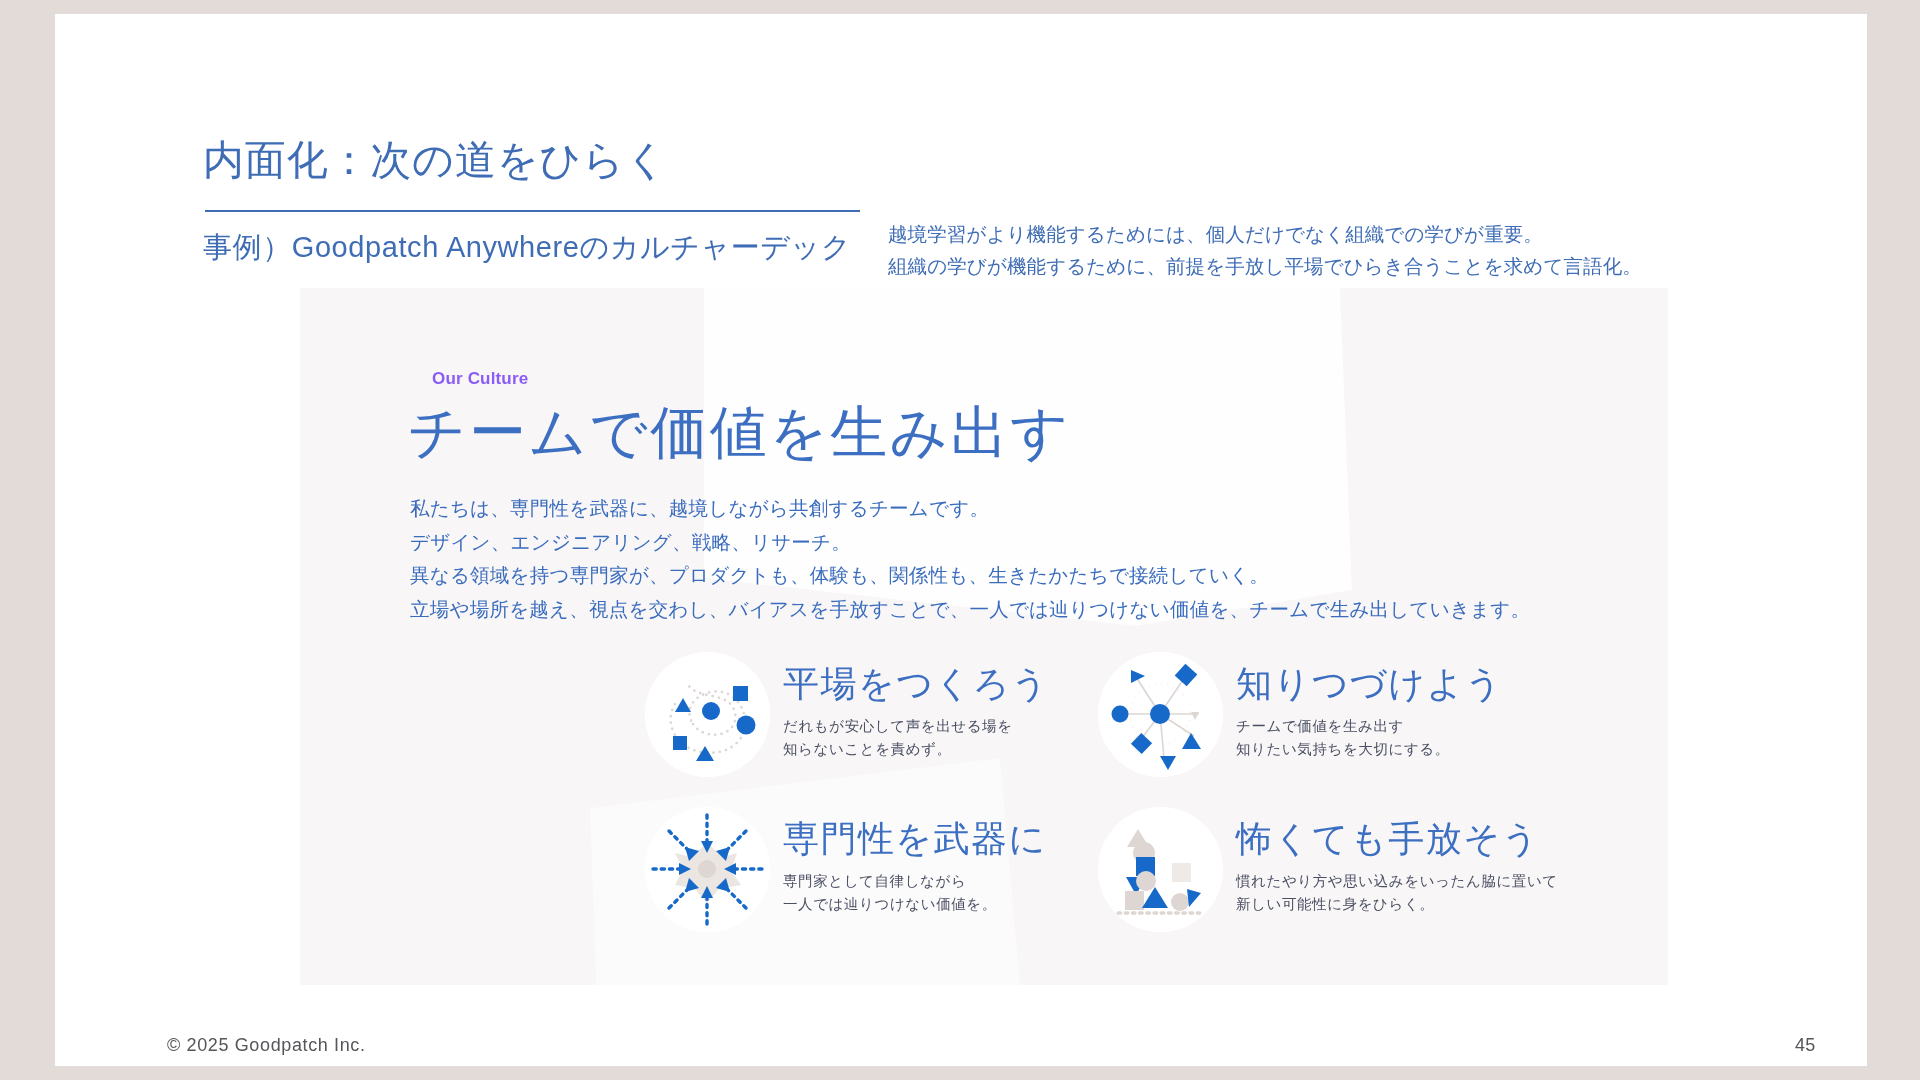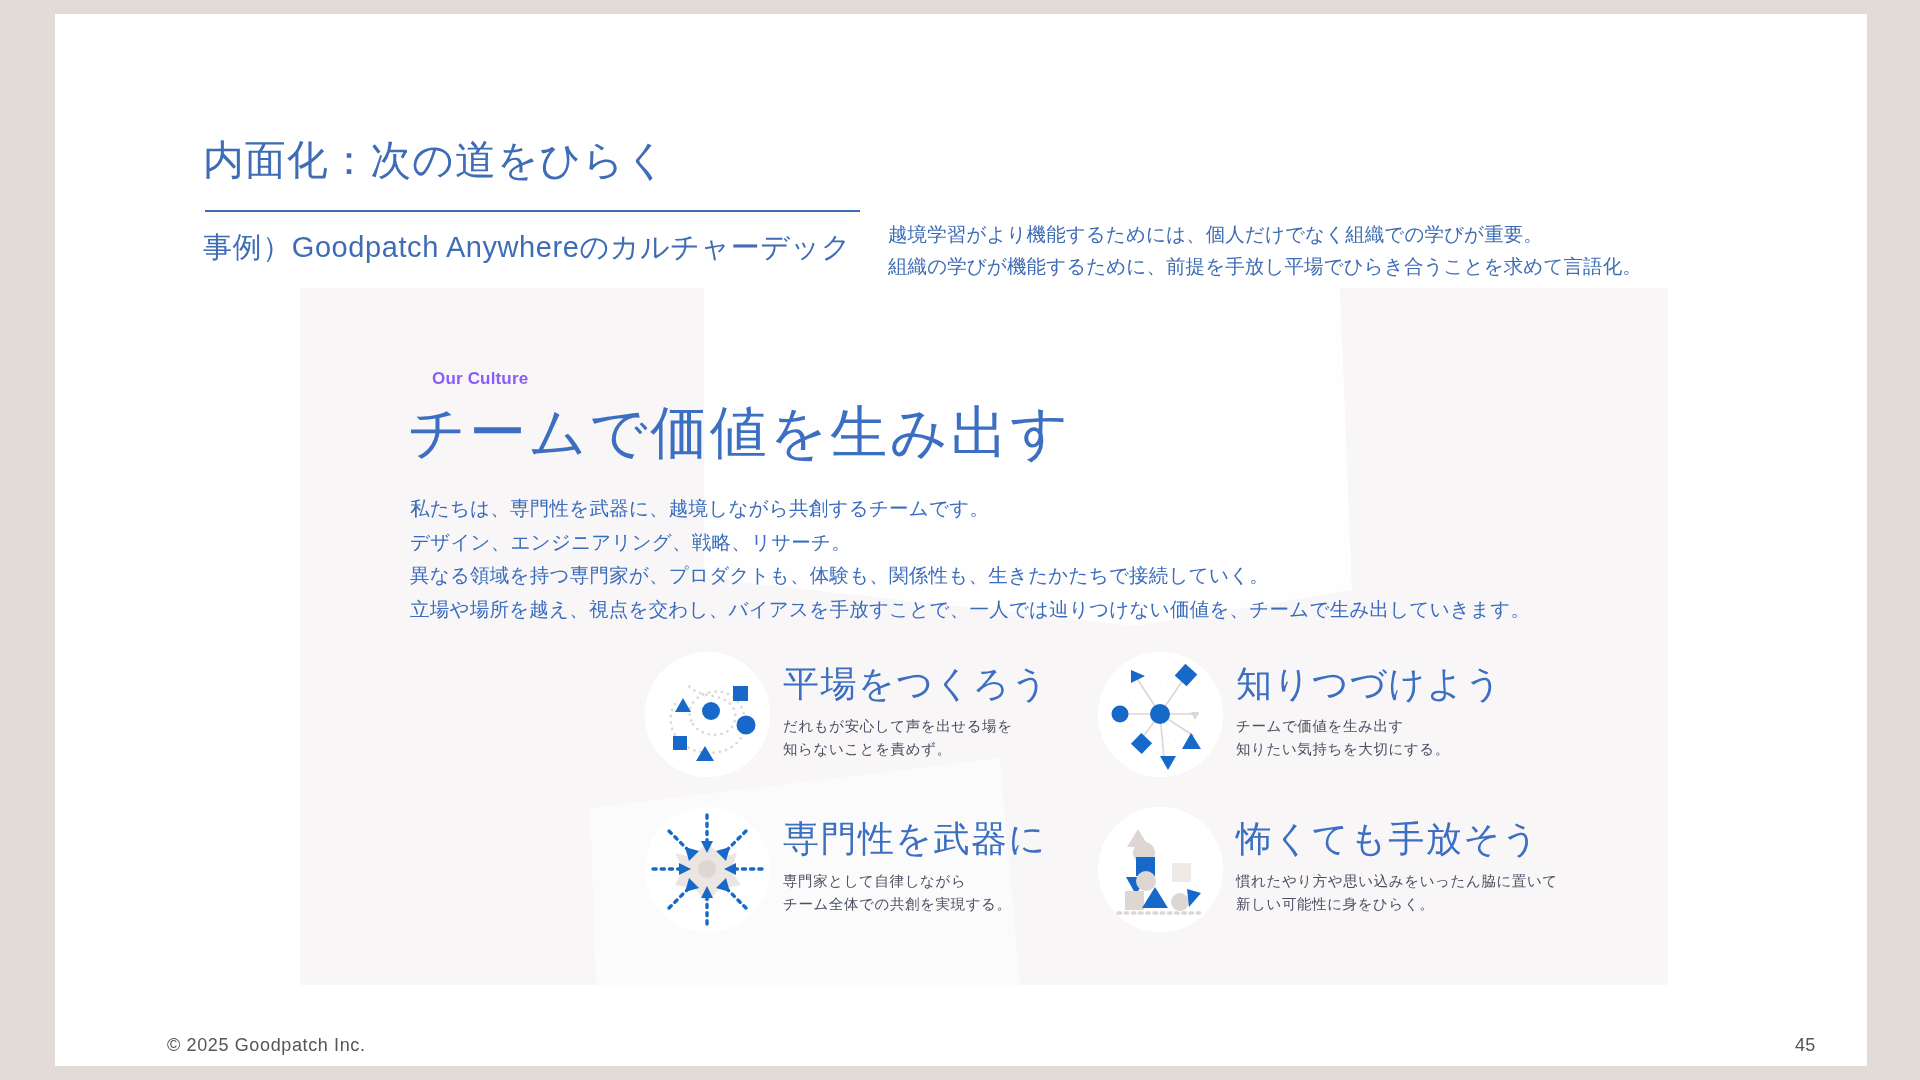--- a/index.html
+++ b/index.html
@@ -288,21 +288,21 @@
             <polygon points="85,40 81,54 71,44"></polygon>
             <polygon points="40,85 44,71 54,81"></polygon>
             <polygon points="85,85 71,81 81,71"></polygon>
           </g>
         </svg>
       </div>
       <div class="card-text">
         <div class="card-title">専門性を武器に</div>
         <div class="card-desc">
           <div>専門家として自律しながら</div>
-          <div>チーム全体での共創を実現する。</div>
+          <div>一人では辿りつけない価値を。</div>
         </div>
       </div>
     </div>
 
     <div class="value-card card-pos-3">
       <div class="card-icon">
         <svg viewBox="0 0 125 125">
           <circle cx="62.5" cy="62.5" r="62.5" fill="#ffffff"></circle>
           <polygon points="40,22 51,40 29,40" fill="#ddd6d2"></polygon>
           <circle cx="46" cy="46" r="11" fill="#ddd6d2"></circle>

